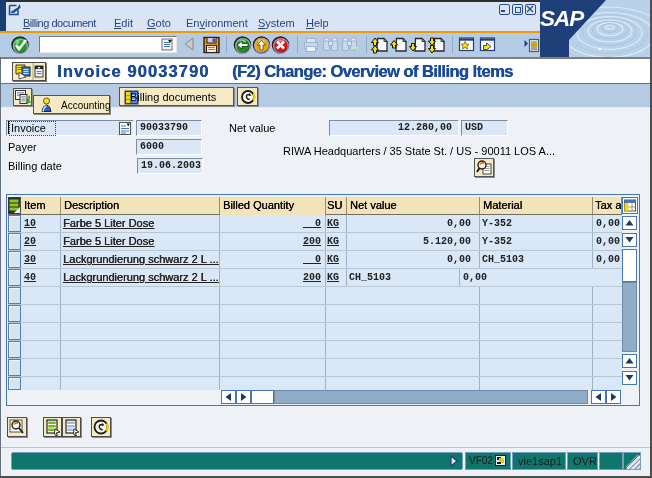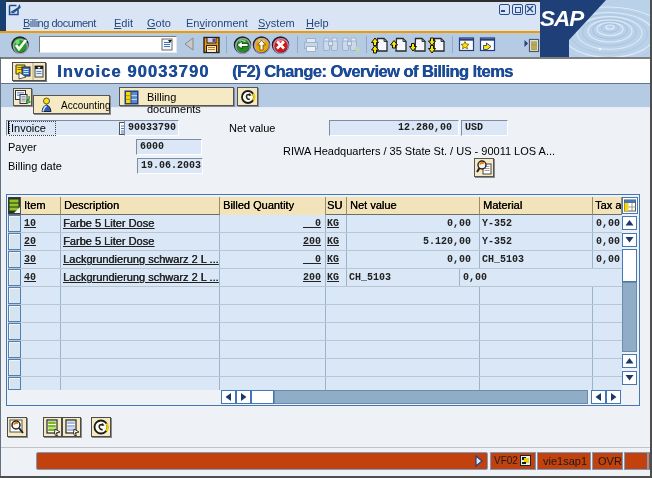--- a/index.html
+++ b/index.html
@@ -6,21 +6,21 @@
 body{width:652px;height:478px;overflow:hidden;font-family:"Liberation Sans",sans-serif;}
 #w{position:absolute;left:0;top:0;width:652px;height:478px;background:#eef1f5;overflow:hidden;}
 .ab{position:absolute;}
 .fld{position:absolute;background:#dbe7f6;border-top:1px solid #7b8da2;border-left:1px solid #7b8da2;border-right:1px solid #fdfeff;border-bottom:1px solid #fdfeff;box-sizing:border-box;font-family:"Liberation Mono",monospace;font-size:10px;font-weight:bold;color:#1c1c1c;}
 .lbl{position:absolute;font-size:11px;color:#000;}
 .bbtn{position:absolute;background:#f5eac3;border:1px solid #545454;box-sizing:border-box;box-shadow:1px 1px 0 #8a8a8a;}
 .hcell{position:absolute;background:#f2e3ba;border-right:1px solid #958d6b;border-bottom:1px solid #6e6e5e;box-sizing:border-box;font-size:11px;color:#000;padding:2px 0 0 3px;overflow:hidden;white-space:nowrap;text-shadow:0.3px 0 0 #000;}
 .lnk{text-decoration:underline;}
 .sbtn{position:absolute;width:15px;height:14px;background:#fff;border:1px solid #4677b5;box-sizing:border-box;}
 .sbtn svg{display:block;}
-.statbox{position:absolute;top:452px;height:18px;background:#c2410c;border:1px solid #7a9cbf;box-sizing:border-box;font-size:11px;color:#1c1c1c;margin-left:25px;}
+.statbox{position:absolute;top:452px;height:18px;background:#0f766e;border:1px solid #7a9cbf;box-sizing:border-box;font-size:11px;color:#1c1c1c;}
 .drow{position:absolute;left:8px;width:614px;height:18px;display:flex;background:#d9e7f6;border-bottom:1px solid #bac6d2;box-sizing:border-box;}
 .dc{border-right:1px solid #9db3c7;box-sizing:border-box;font-size:10px;font-weight:bold;font-family:"Liberation Mono",monospace;color:#222;padding-top:3px;white-space:pre;overflow:hidden;flex:none;}
 .ds{font-family:"Liberation Sans",sans-serif;font-size:11px;font-weight:normal;padding-top:2px;text-shadow:0.4px 0 0 #222;}
 .sel{width:13px;background:#d6e4f2;border:1px solid #527fae;box-shadow:inset 1px 1px 0 rgba(255,255,255,0.55);}
 .lnk{text-decoration:underline;}
 </style>
 </head>
 <body>
 <div id="w">
 
@@ -257,21 +257,21 @@
  <span style="position:absolute;left:27px;top:4px;font-size:10px;">Accounting</span>
 </div>
 <div class="bbtn" style="left:119px;top:87px;width:115px;height:19px;font-size:11px;color:#000;">
  <svg style="position:absolute;left:4px;top:2px;" width="15" height="15" viewBox="0 0 15 15">
   <rect x="0.5" y="0.5" width="14" height="14" fill="#23407c"></rect>
   <rect x="2" y="2" width="4.5" height="11" fill="#f8d800"></rect>
   <rect x="7.5" y="2" width="5.5" height="11" fill="#5588d8"></rect>
   <path d="M7.5 5.7 h5.5 M7.5 9.4 h5.5" stroke="#cfe0f4" stroke-width="1"></path>
   <path d="M2 5.7 h4.5 M2 9.4 h4.5" stroke="#b09000" stroke-width="1"></path>
  </svg>
- <span style="position:absolute;left:27px;top:3px;">Billing documents</span>
+ <span style="position:absolute;left:10px;top:3px;">Billing documents</span>
 </div>
 <div class="bbtn" style="left:237px;top:87px;width:21px;height:19px;">
  <svg style="position:absolute;left:2px;top:1px;" width="16" height="16" viewBox="0 0 16 16">
   <circle cx="8" cy="8" r="6" fill="#fffdf0" stroke="#1a1a1a" stroke-width="1.8"></circle>
   <path d="M13.2 4.5 a6.2 6.2 0 0 1 0 7" fill="none" stroke="#f0d000" stroke-width="2.2"></path>
   <path d="M10 5.5 q-4.5 -0.5 -3.3 3 q0.9 2.4 3 1.6" fill="none" stroke="#222" stroke-width="1.6"></path>
   <polygon points="9.5,4 11.5,6.5 8.5,7" fill="#222"></polygon>
  </svg>
 </div>
 </div>
@@ -280,21 +280,21 @@
 
 <div class="fld" style="left:6px;top:120px;width:128px;height:16px;font-family:'Liberation Sans',sans-serif;font-weight:normal;">
  <div class="ab" style="left:1px;top:0px;width:1px;height:13px;background:#000;"></div>
  <div class="ab" style="left:2px;top:0px;width:44px;height:13px;border:1px dotted #444;font-size:11px;color:#000;padding-left:1px;">Invoice</div>
  <svg class="ab" style="right:2px;top:1px;" width="12" height="13" viewBox="0 0 12 13">
   <rect x="0.5" y="0.5" width="11" height="12" fill="#fbfdff" stroke="#555" stroke-width="1"></rect>
   <path d="M2 4 h5 M2 6.5 h8 M2 9 h8 M2 11 h5" stroke="#3a6ab0" stroke-width="0.9"></path>
   <polygon points="7.5,1.5 11,1.5 9.25,4.2" fill="#111"></polygon>
  </svg>
 </div>
-<div class="fld" style="left:124px;top:120px;width:55px;height:16px;padding:1px 0 0 3px;box-sizing:border-box;">90033790</div>
+<div class="fld" style="left:136px;top:120px;width:66px;height:16px;padding:1px 0 0 3px;box-sizing:border-box;">90033790</div>
 <div class="lbl" style="left:8px;top:141px;">Payer</div>
 <div class="fld" style="left:136px;top:139px;width:66px;height:16px;padding:1px 0 0 3px;box-sizing:border-box;">6000</div>
 <div class="lbl" style="left:8px;top:160px;">Billing date</div>
 <div class="fld" style="left:137px;top:158px;width:66px;height:16px;padding:1px 0 0 3px;box-sizing:border-box;">19.06.2003</div>
 <div class="lbl" style="left:229px;top:122px;">Net value</div>
 <div class="fld" style="left:329px;top:120px;width:130px;height:16px;padding:1px 6px 0 0;box-sizing:border-box;text-align:right;">12.280,00</div>
 <div class="fld" style="left:461px;top:120px;width:47px;height:16px;padding:1px 0 0 3px;box-sizing:border-box;">USD</div>
 <div class="lbl" style="left:238px;top:145px;margin-left:45px;">RIWA Headquarters / 35 State St. / US - 90011 LOS A...</div>
 <div class="bbtn" style="left:474px;top:158px;width:20px;height:19px;">
  <svg width="18" height="17" viewBox="0 0 18 17" style="display:block;">

